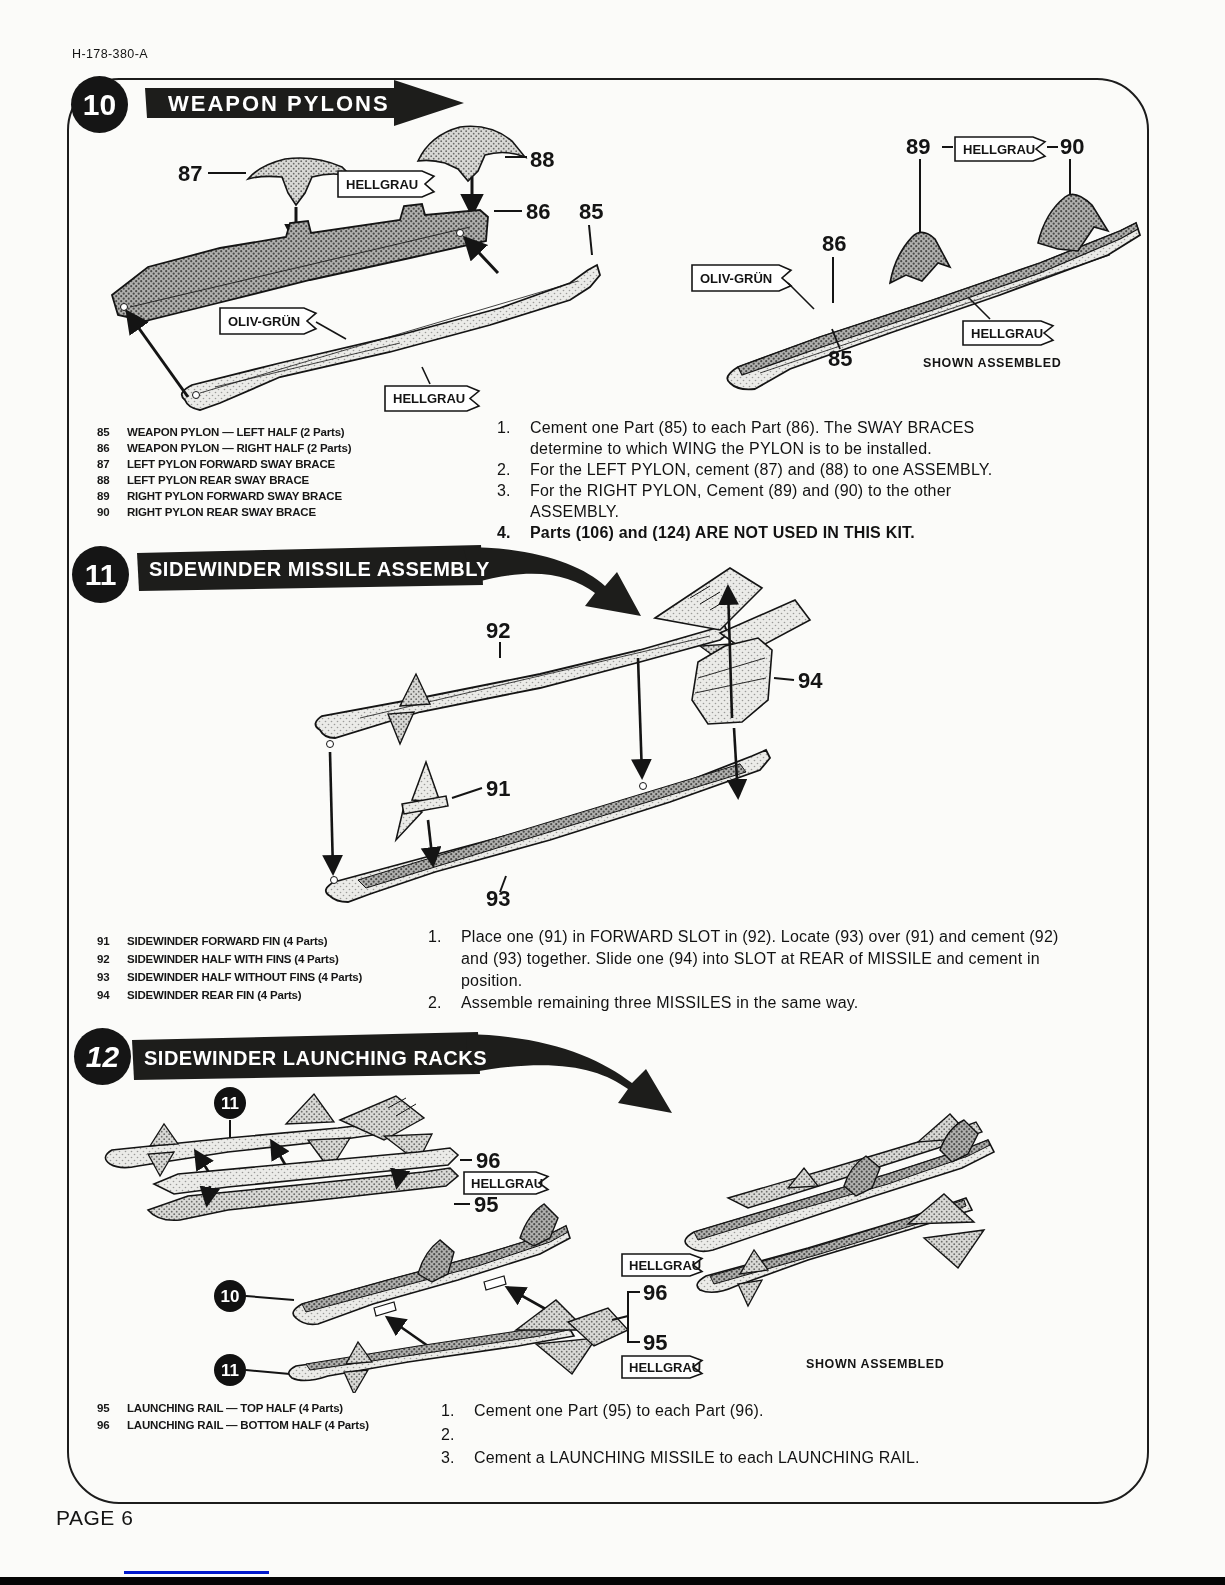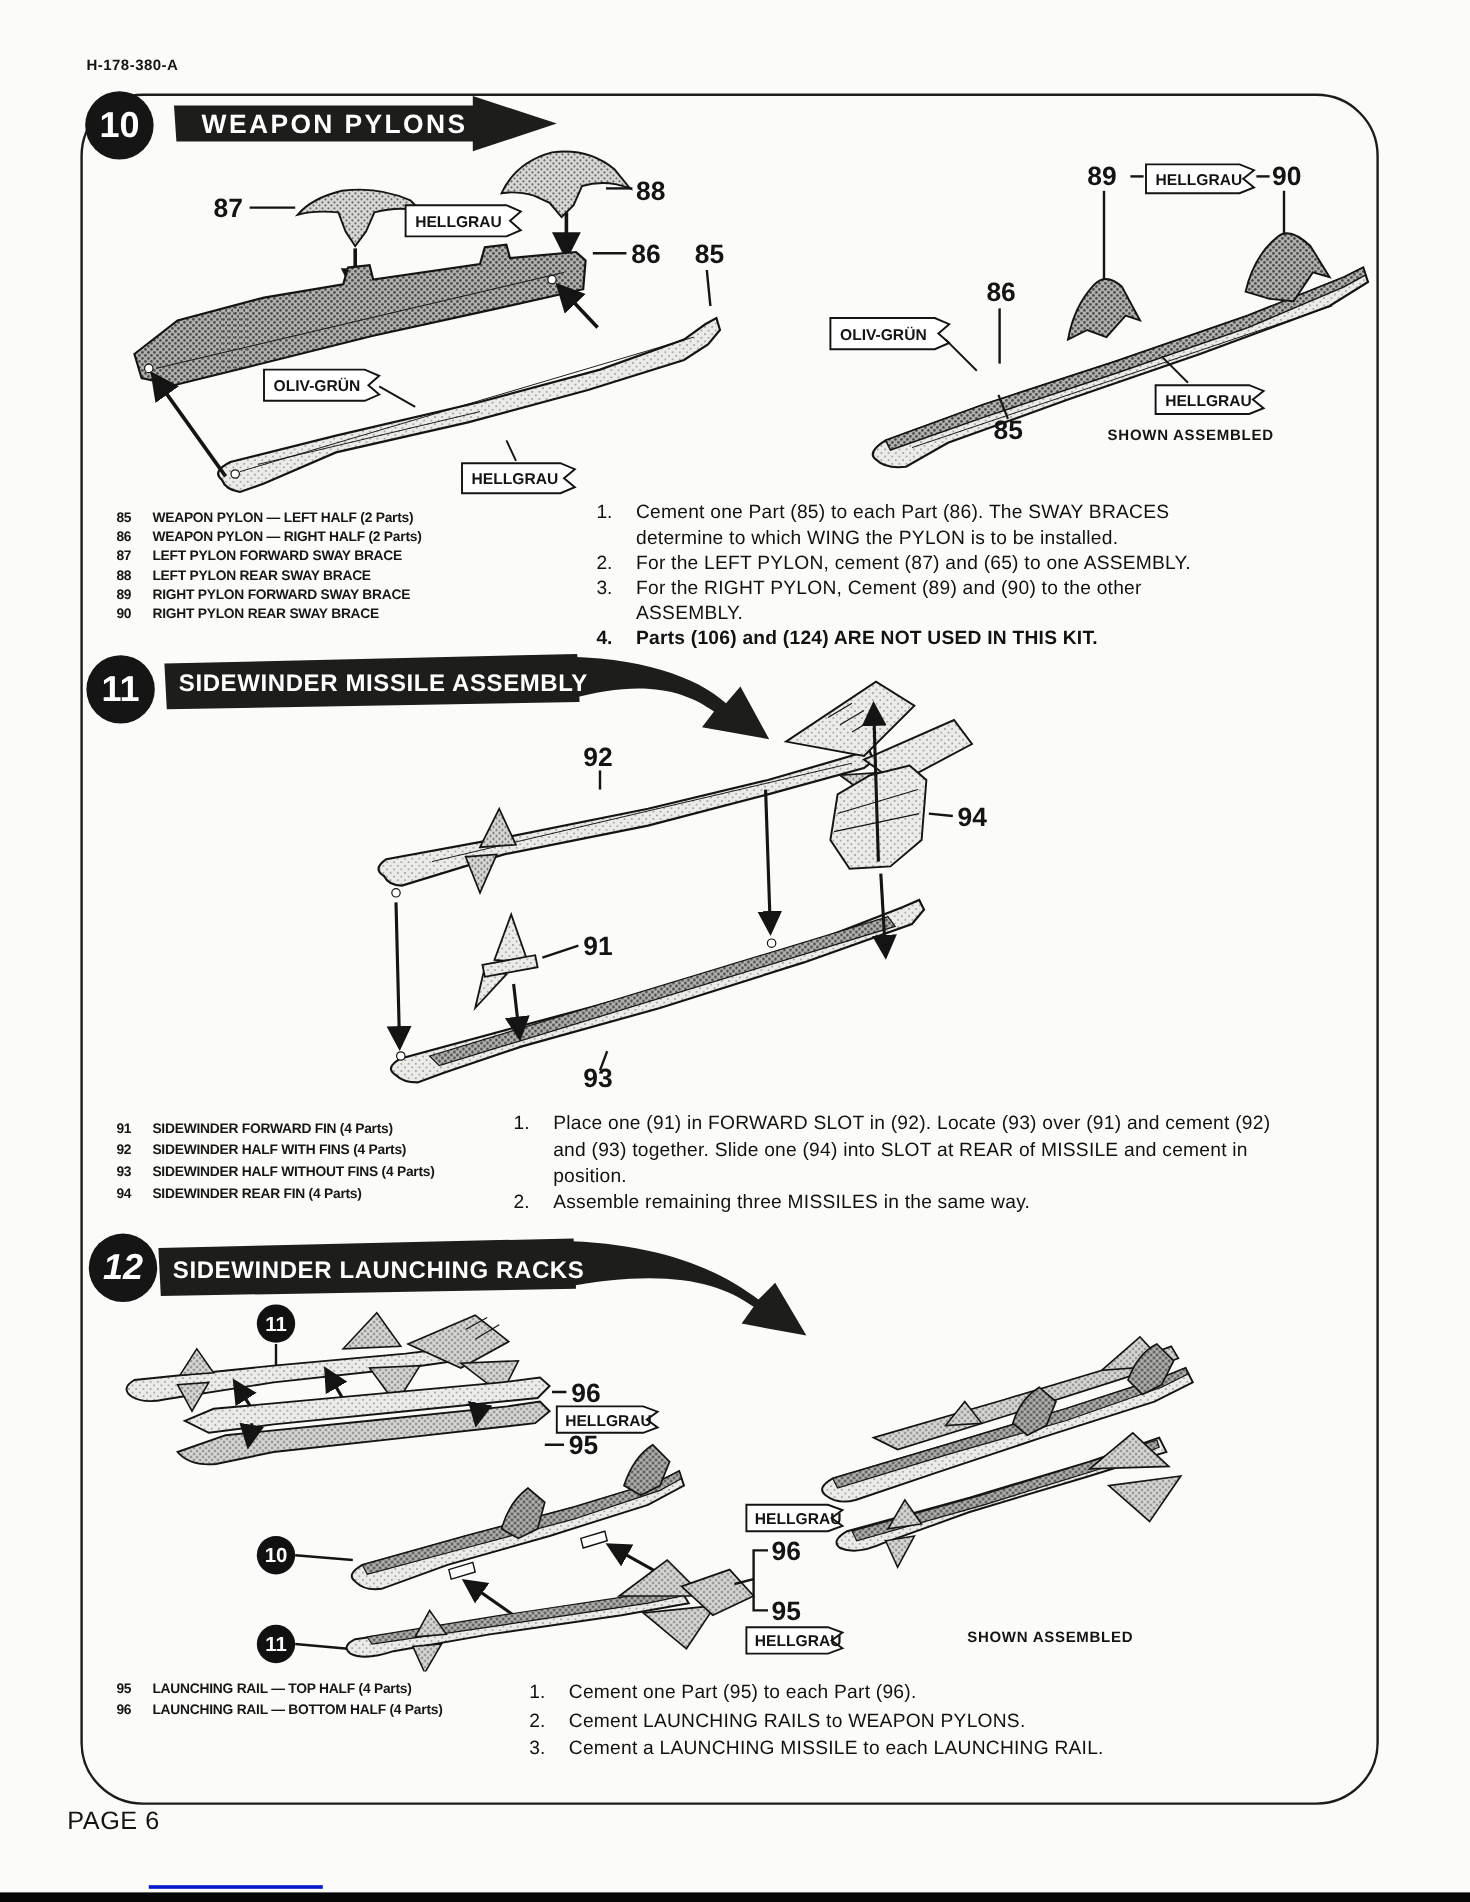--- a/index.html
+++ b/index.html
@@ -1,21 +1,21 @@
 <!DOCTYPE html>
 <html><head>
 <meta charset="utf-8">
 <style>
   html,body{margin:0;padding:0;background:#ddd;}
   .sheet{position:relative;width:1225px;height:1585px;background:#fbfbf9;overflow:hidden;
          font-family:"Liberation Sans",sans-serif;color:#141414;}
   .abs{position:absolute;}
   .page-border{position:absolute;left:67px;top:78px;width:1078px;height:1422px;
                border:2.5px solid #1c1c1c;border-radius:52px;}
-  .doc-code{position:absolute;left:60px;top:47px;font-size:12.5px;font-weight:700;letter-spacing:.4px;padding-left:12px;}
+  .doc-code{position:absolute;left:60px;top:47px;font-size:12.5px;font-weight:400;letter-spacing:.4px;padding-left:12px;}
   .page-label{position:absolute;left:56px;top:1506px;font-size:21px;font-weight:400;letter-spacing:.5px;}
   .badge{position:absolute;background:#151515;color:#fff;border-radius:50%;
          display:flex;align-items:center;justify-content:center;font-weight:700;}
   .badge.big{width:57px;height:57px;font-size:30px;}
   .plist{position:absolute;font-size:11.5px;font-weight:700;letter-spacing:-.2px;color:#161616;}
   .prow{display:flex;}
   .pnum{width:30px;flex:none;}
   .instr{position:absolute;font-size:16px;color:#121212;}
   .irow{display:flex;align-items:flex-start;}
   .inum{width:33px;flex:none;}
@@ -170,21 +170,21 @@
       </div>
   </div>
 
   <div class="instr" style="left:497px;top:417px;width:545px;line-height:21px;">
     <div class="irow">
         <span class="inum">1.</span>
         <span class="itext" style="width:505px">Cement one Part (85) to each Part (86). The SWAY BRACES determine to which WING the PYLON is to be installed.</span>
       </div>
     <div class="irow">
         <span class="inum">2.</span>
-        <span class="itext" style="width:505px">For the LEFT PYLON, cement (87) and (65) to one ASSEMBLY.</span>
+        <span class="itext" style="width:505px">For the LEFT PYLON, cement (87) and (88) to one ASSEMBLY.</span>
       </div>
     <div class="irow">
         <span class="inum">3.</span>
         <span class="itext" style="width:505px">For the RIGHT PYLON, Cement (89) and (90) to the other ASSEMBLY.</span>
       </div>
     <div class="irow bold">
         <span class="inum">4.</span>
         <span class="itext" style="width:505px">Parts (106) and (124) ARE NOT USED IN THIS KIT.</span>
       </div>
   </div>
@@ -373,21 +373,20 @@
       </div>
   </div>
 
   <div class="instr" style="left:441px;top:1399px;width:600px;line-height:23.5px;">
     <div class="irow">
         <span class="inum">1.</span>
         <span class="itext">Cement one Part (95) to each Part (96).</span>
       </div>
     <div class="irow">
         <span class="inum">2.</span>
-        <span class="itext">Cement LAUNCHING RAILS to WEAPON PYLONS.</span>
       </div>
     <div class="irow">
         <span class="inum">3.</span>
         <span class="itext">Cement a LAUNCHING MISSILE to each LAUNCHING RAIL.</span>
       </div>
   </div>
 
   <div class="page-label">PAGE 6</div>
   <div class="blue-line"></div>
   <div class="edge-bar"></div>

